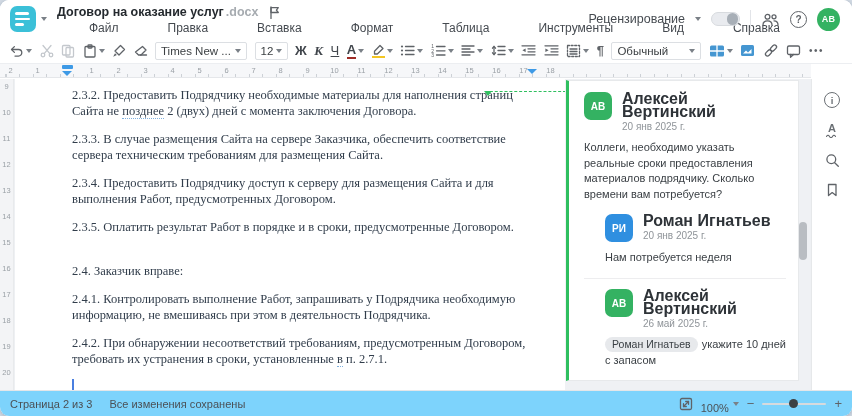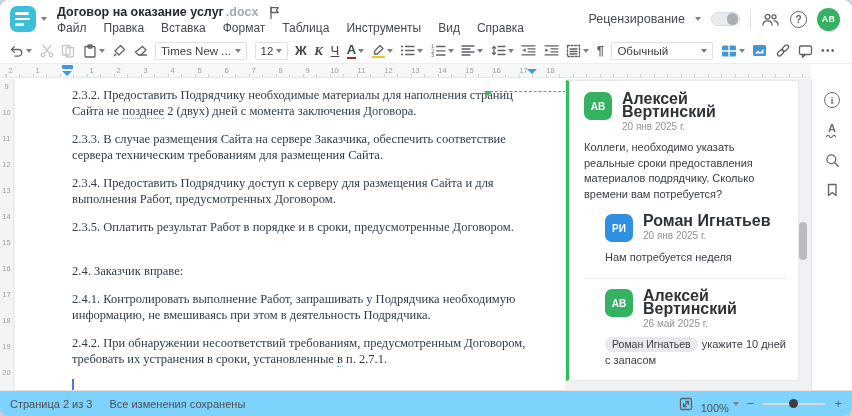--- a/index.html
+++ b/index.html
@@ -11,38 +11,38 @@
   .topbar{position:absolute;top:0;left:0;right:0;height:38px;background:#fff;}
   .logo{position:absolute;left:10px;top:6px;width:26px;height:26px;border-radius:7px;background:#3bc0d8;display:flex;flex-direction:column;justify-content:center;gap:3px;padding-left:5px;cursor:pointer;}
   .logo i{display:block;height:2.5px;border-radius:2px;background:#fff;}
   .logo i:nth-child(1){width:14px}.logo i:nth-child(2){width:15px}.logo i:nth-child(3){width:9px}
   .logo-caret{position:absolute;left:41px;top:17px;}
   .cdn{display:inline-block;width:0;height:0;border-left:3.5px solid transparent;border-right:3.5px solid transparent;border-top:4px solid #7a8087;}
   .title-row{position:absolute;left:57px;top:5px;display:flex;align-items:center;gap:2px;font-size:12.5px;font-weight:700;color:#24292e;}
   .doc-ext{color:#a6abb0;}
   .flag{margin-left:9px;display:flex;}
   .menubar{position:absolute;left:57px;top:21px;display:flex;gap:17px;font-size:12px;color:#454a50;}
-  .menu-item{cursor:pointer;}
+  .menu-item{cursor:pointer;margin-left:32px;}
   .topbar-right{position:absolute;right:12px;top:0;height:38px;display:flex;align-items:center;gap:10px;font-size:12.5px;color:#454a50;}
   .toggle{position:relative;width:29px;height:14px;border-radius:8px;background:#e9ebef;border:1px solid #d8dbdf;cursor:pointer;}
   .knob{position:absolute;right:1px;top:0.2px;width:11.5px;height:11.5px;border-radius:50%;background:#a8afb7;}
   .vdiv{width:1px;height:19px;background:#e2e4e8;}
   .circle-ic{width:17px;height:17px;border:1.4px solid #5f6368;border-radius:50%;display:flex;align-items:center;justify-content:center;font-size:10px;font-weight:700;color:#5f6368;cursor:pointer;}
   .avatar-top{width:23px;height:23px;border-radius:50%;background:#34b262;color:#fff;font-size:9px;font-weight:700;display:flex;align-items:center;justify-content:center;letter-spacing:.3px;cursor:pointer;}
 
   
   .toolbar{position:absolute;top:38px;left:0;right:0;height:26px;display:flex;align-items:center;padding:0 9px;gap:7.5px;border-bottom:1px solid #eceef1;color:#5f6368;}
   .tbtn{display:flex;align-items:center;gap:2px;cursor:pointer;flex:none;}
   .tbtn.dis svg{stroke:#c4c8cd;}
   .tlet{font-size:13px;line-height:1;color:#41464c;}
   .bold{font-weight:700}.ital{font-style:italic;font-family:"Liberation Serif",serif;font-weight:600}.undr{text-decoration:underline}
   .fcolor{display:inline-block;border-bottom:2.5px solid #9e2b25;padding-bottom:1px;font-weight:600;}
   .hlwrap{display:inline-block;border-bottom:2.5px solid #f3c623;padding-bottom:1px;line-height:0;}
   .selbox{display:flex;align-items:center;justify-content:space-between;border:1px solid #dcdfe3;border-radius:2px;padding:2px 5px;font-size:11.5px;color:#3c4043;cursor:pointer;flex:none;}
-  .w-font{width:92px}.w-size{width:33px}.w-style{width:102px}
+  .w-font{width:92px}.w-size{width:33px}.w-style{width:90px}
   .pilcrow{font-size:13px;font-weight:600;}
   .more-dots{font-size:10px;letter-spacing:1.5px;color:#5f6368;}
 
   
   .hruler{position:absolute;top:64px;left:0;right:41px;height:14px;background:#f6f7f9;border-bottom:1px solid #e5e7ea;overflow:hidden;
     background-image:repeating-linear-gradient(90deg,#cdd1d6 0 1px,transparent 1px 13.5px);background-size:100% 3px;background-repeat:repeat-x;background-position:6px bottom;}
   .hnums{position:absolute;left:-3px;top:0;display:flex;}
   .hnum{width:27px;text-align:center;font-size:7.5px;color:#9aa0a6;line-height:13px;}
   .mk-rect{position:absolute;left:62px;top:1px;width:11px;height:4px;border-radius:1px;background:#3e9ae6;}
   .mk-tri{position:absolute;width:0;height:0;border-left:5px solid transparent;border-right:5px solid transparent;border-top:5.5px solid #3e9ae6;}

